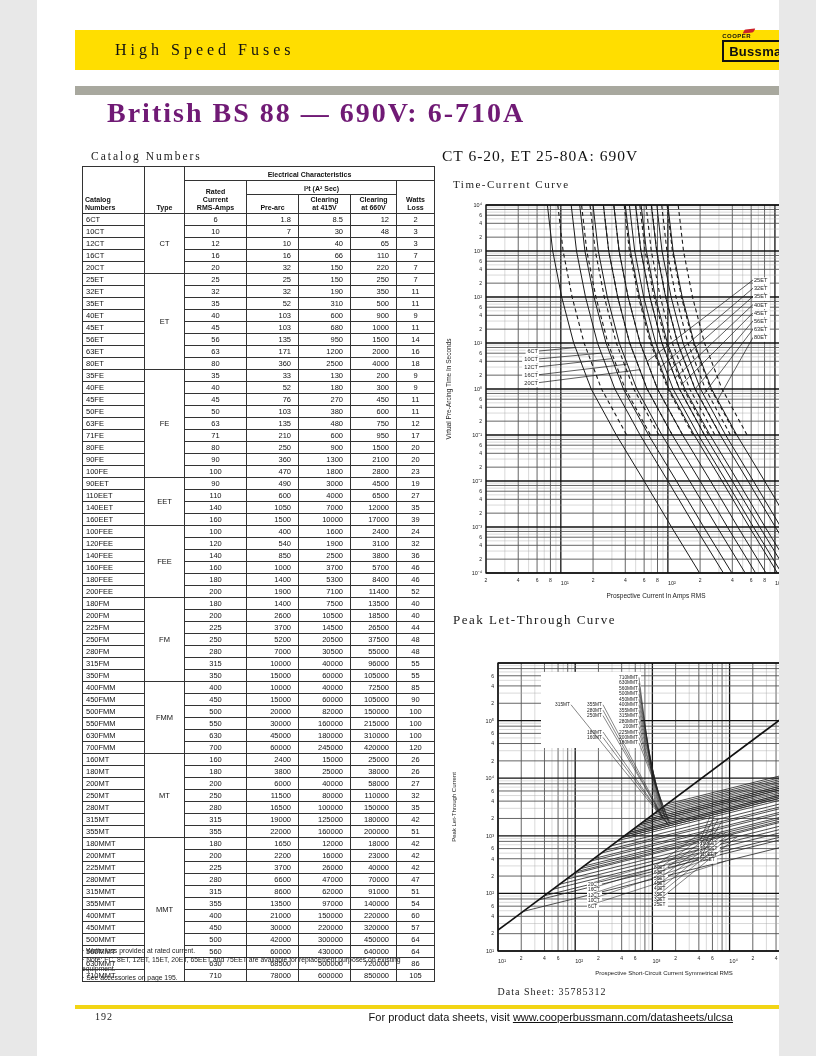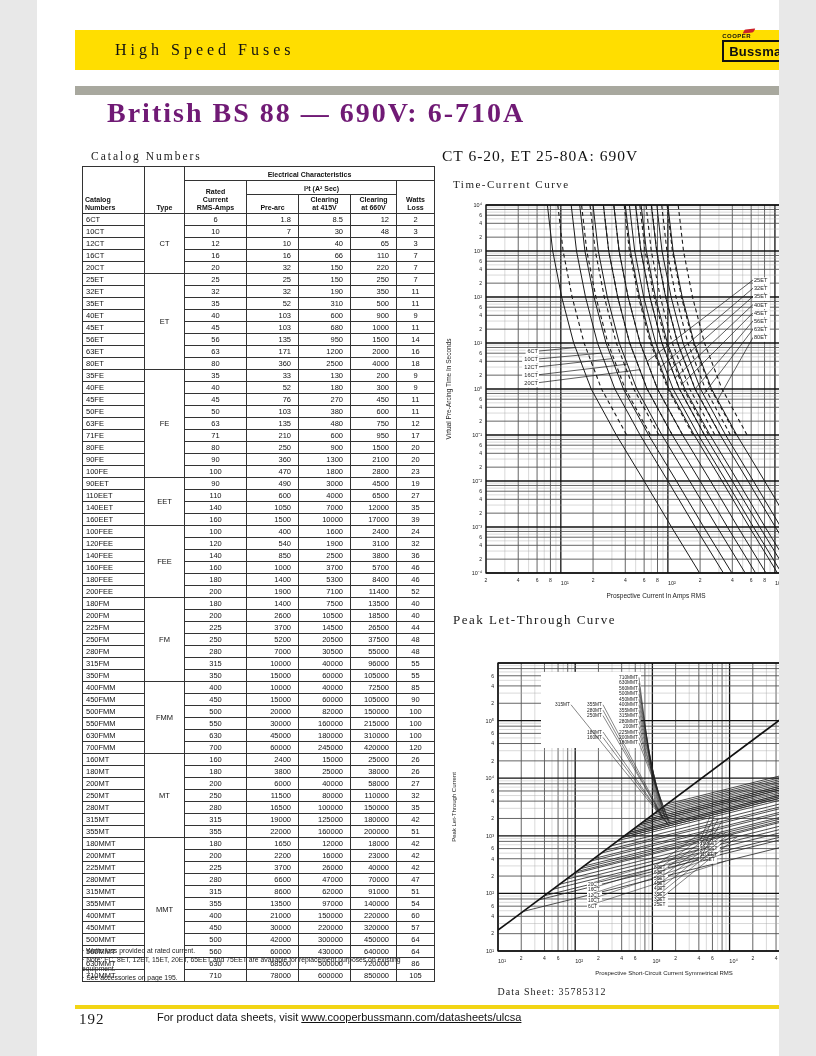--- a/index.html
+++ b/index.html
@@ -39,22 +39,22 @@
   .footnotes{position:absolute;left:45px;top:946px;width:348px;font-size:6.8px;line-height:9px;color:#222;}
 
   .right-heading{position:absolute;left:405px;top:147px;font-size:15.5px;letter-spacing:1px;color:#111;font-family:Liberation Serif, serif;}
   .chart-title1{position:absolute;left:416px;top:178px;font-size:11px;letter-spacing:1.5px;}
   .chart-title2{position:absolute;left:416px;top:612px;font-size:13px;letter-spacing:1.5px;}
   .chart1{position:absolute;left:405px;top:193px;}
   .chart2{position:absolute;left:405px;top:653px;}
   .datasheet{position:absolute;left:405px;top:986px;width:220px;text-align:center;font-size:10px;letter-spacing:1px;}
 
   .footer-rule{position:absolute;left:38px;top:1005px;width:750px;height:4px;}
-  .page-number{position:absolute;left:42px;top:1011px;font-size:15px;letter-spacing:1px;}
-  .footer-line{position:absolute;left:120px;top:1011px;width:576px;text-align:left;font-size:11px;color:#111;}
+  .page-number{position:absolute;left:58px;top:1011px;font-size:10px;letter-spacing:1px;}
+  .footer-line{position:absolute;left:120px;top:1011px;width:576px;text-align:right;font-size:11px;color:#111;}
   .footer-line a{color:#111;text-decoration:underline;}
 </style>
 </head>
 <body>
 
 <div class="page">
 
   <div class="banner" style="background: rgb(255, 222, 0);">
     <span class="banner-title serif">High Speed Fuses</span>
     <div class="logo">

